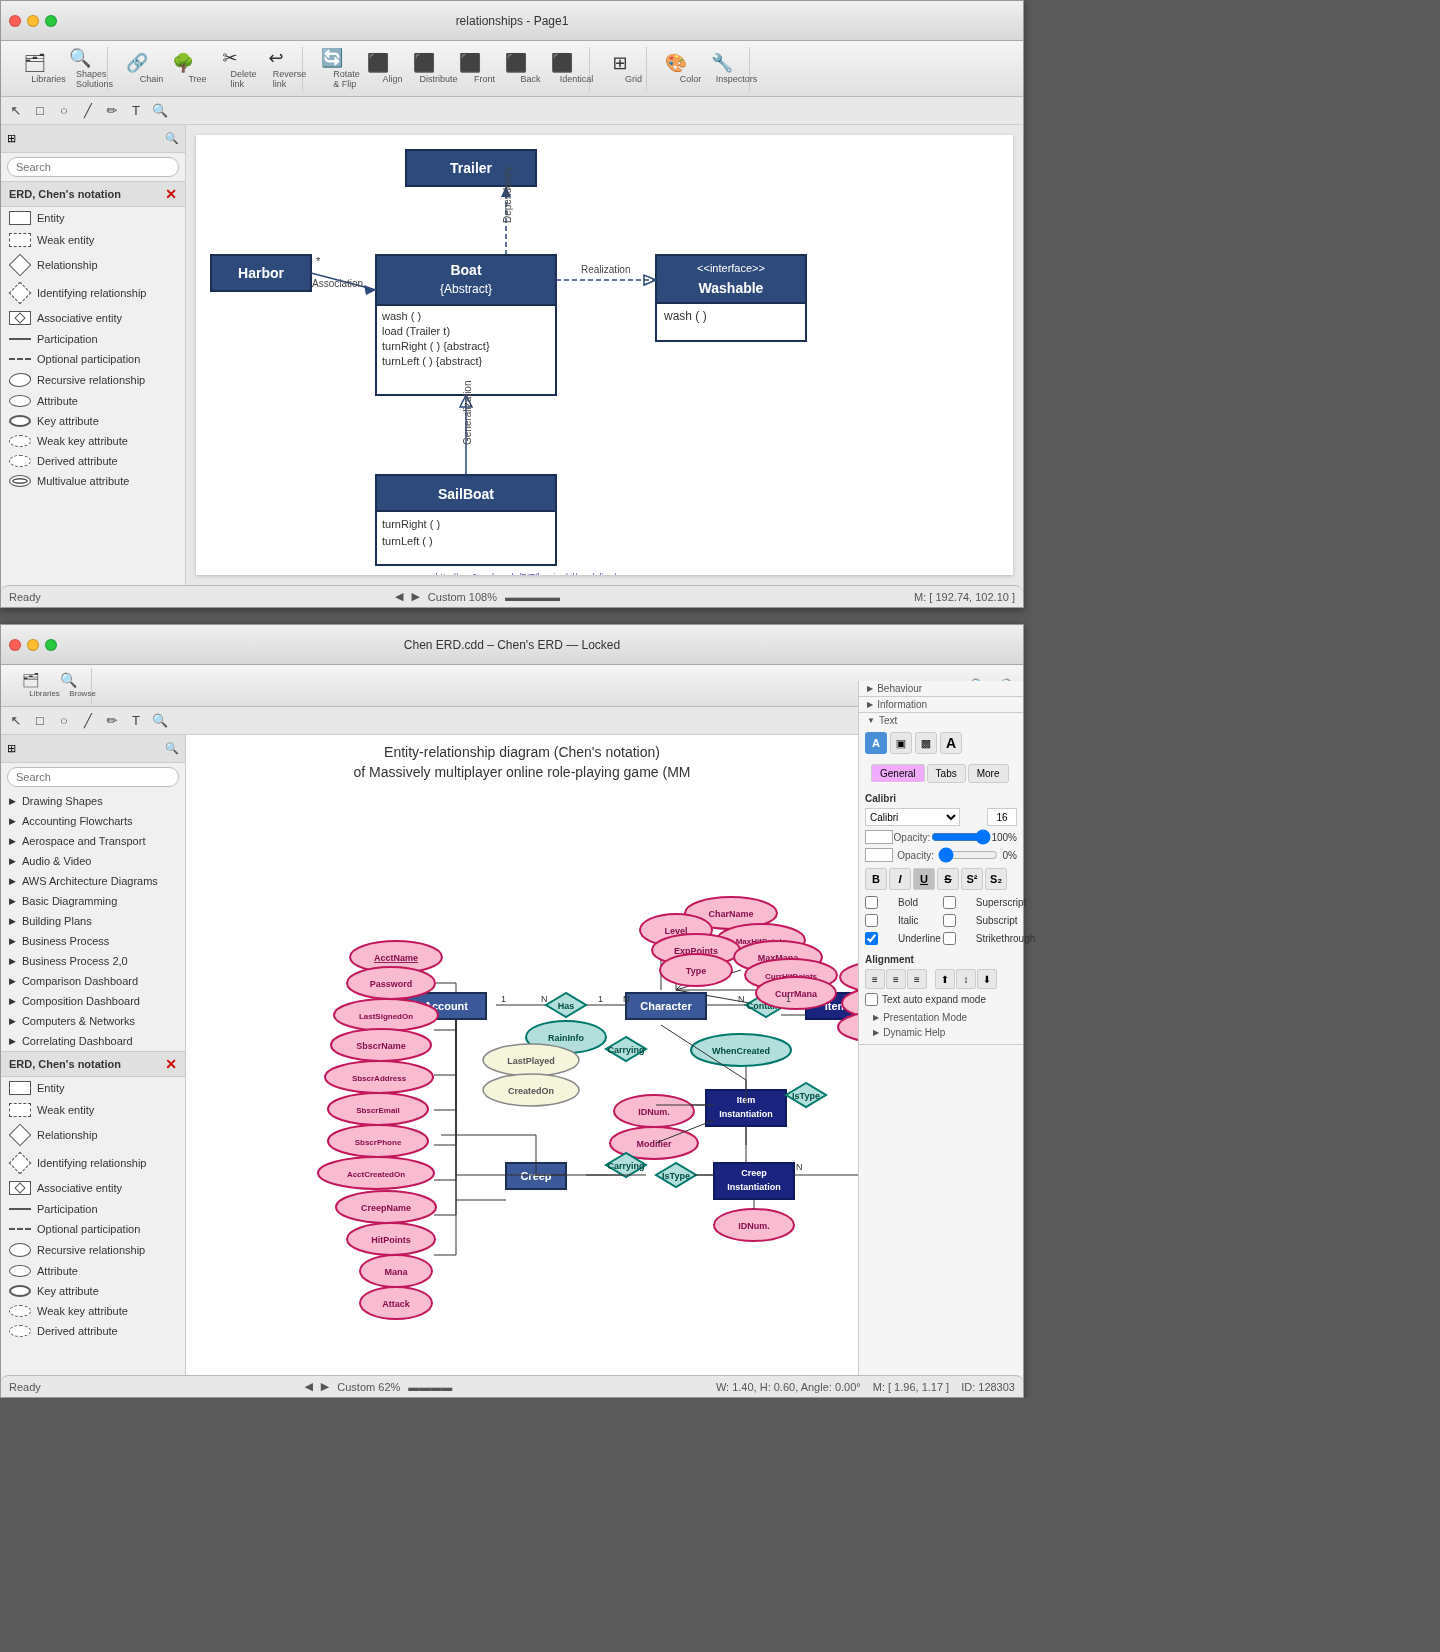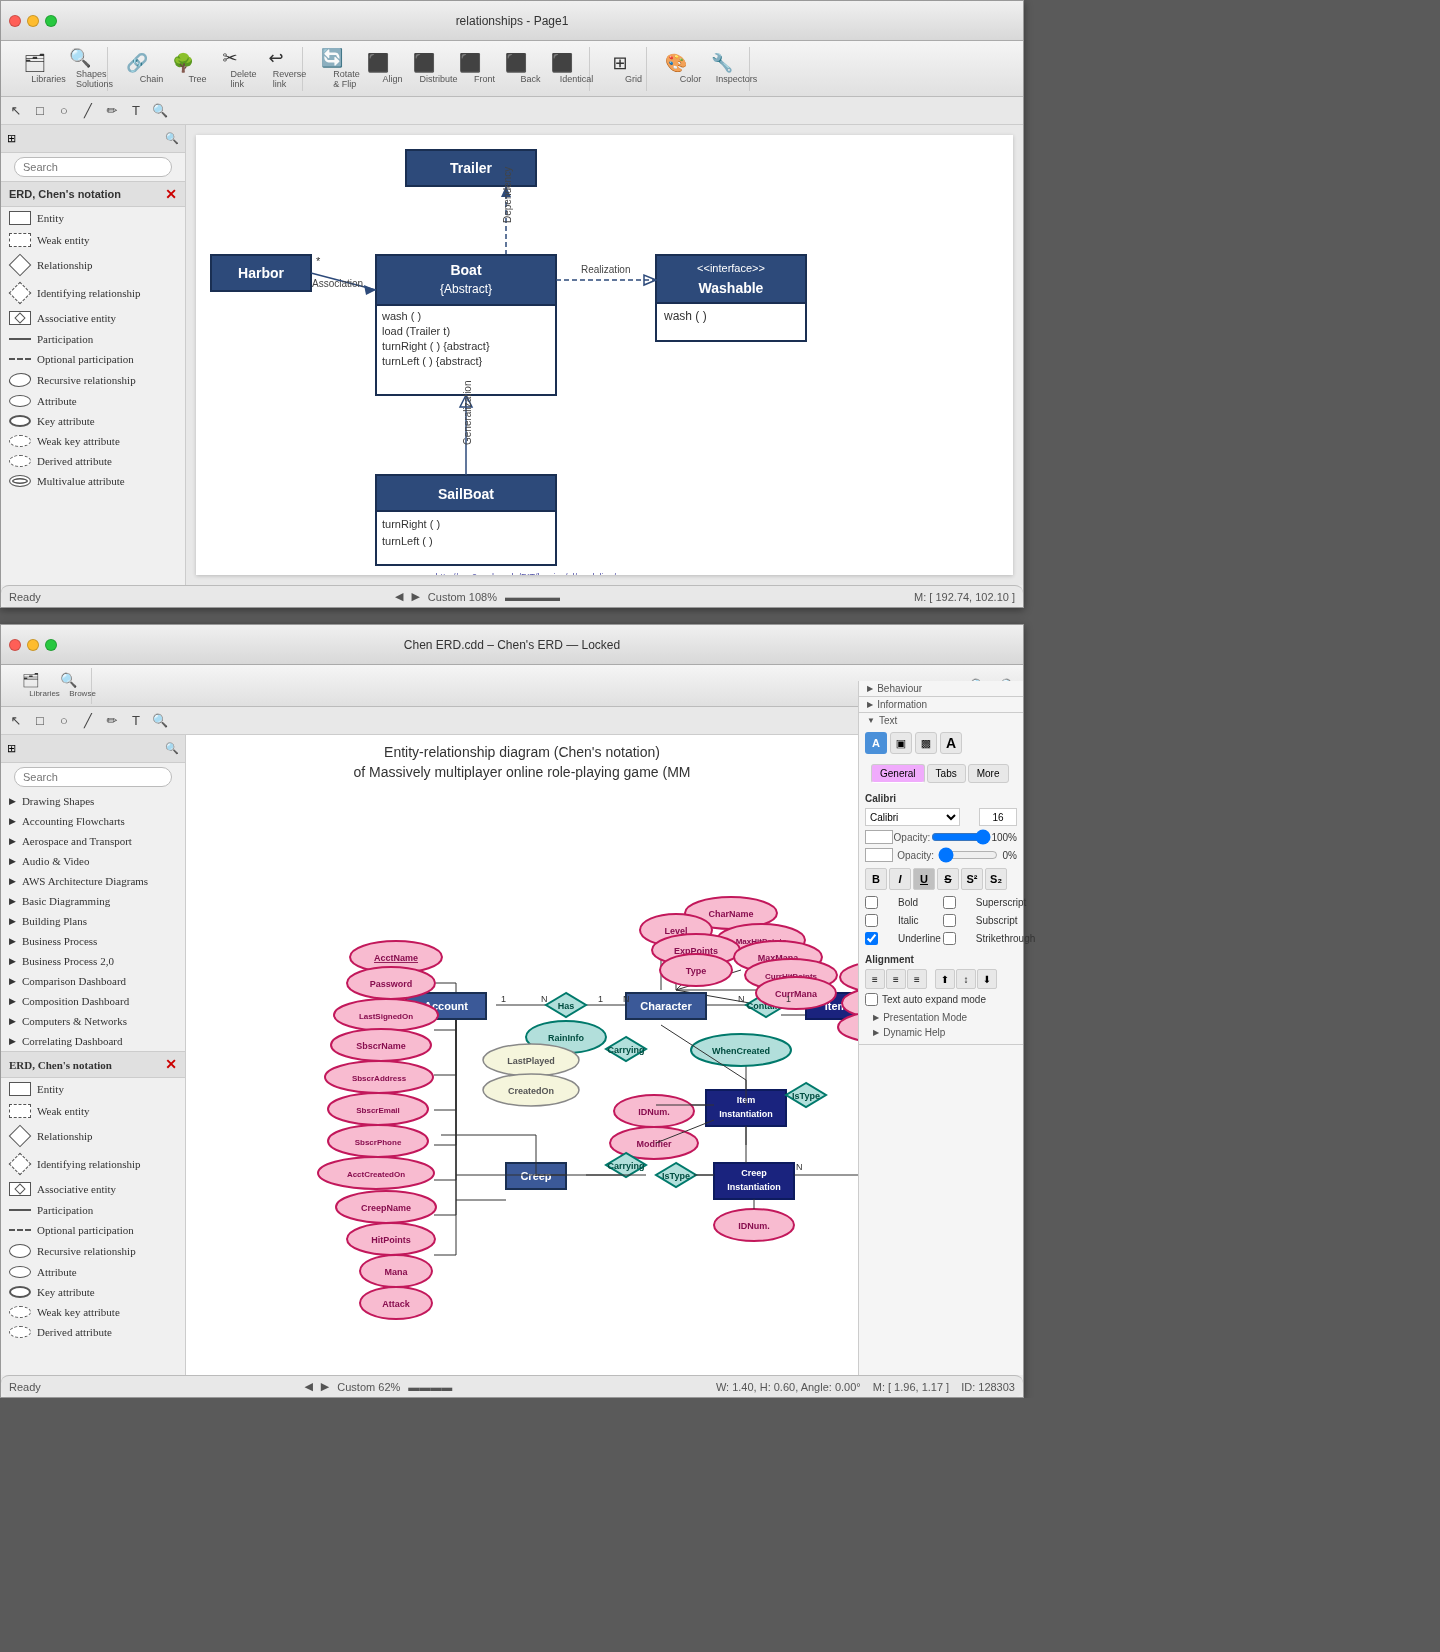--- a/index.html
+++ b/index.html
@@ -22,24 +22,24 @@
     .tool-icon { font-size: 18px; line-height: 1; }
     .tool-label { font-size: 9px; color: #555; margin-left: 27px; }
 
     .secondary-toolbar { height: 28px; background: #e8e8e8; border-bottom: 1px solid #ccc; display: flex; align-items: center; padding: 0 4px; gap: 2px; }
     .stool { width: 22px; height: 22px; display: flex; align-items: center; justify-content: center; font-size: 13px; cursor: pointer; border-radius: 3px; color: #444; }
 
     .main-area { display: flex; height: 460px; }
 
     .sidebar { width: 185px; background: #f0f0f0; border-right: 1px solid #ccc; display: flex; flex-direction: column; }
     .sidebar-header { height: 28px; background: #e0e0e0; display: flex; align-items: center; justify-content: space-between; padding: 0 6px; border-bottom: 1px solid #ccc; }
-    .sidebar-search { padding: 4px 13px; }
+    .sidebar-search { padding: 4px 6px; }
     .sidebar-search input { width: 100%; height: 20px; border-radius: 10px; border: 1px solid #bbb; background: white; padding: 0 8px; font-size: 11px; }
     .sidebar-section-title { font-size: 11px; font-weight: bold; color: #333; padding: 4px 8px; background: #e0e0e0; border-bottom: 1px solid #ccc; border-top: 1px solid #ccc; display: flex; align-items: center; justify-content: space-between; }
-    .sidebar-items { overflow-y: auto; flex: 1; font-family: Liberation Serif, serif; }
+    .sidebar-items { overflow-y: auto; flex: 1; }
     .sidebar-item { display: flex; align-items: center; gap: 6px; padding: 4px 8px; cursor: pointer; font-size: 11px; color: #333; }
     .item-shape { display: inline-block; }
 
     
     .shape-rect { width: 22px; height: 14px; border: 1.5px solid #555; background: white; }
     .shape-rect-dashed { width: 22px; height: 14px; border: 1.5px dashed #555; background: white; }
     .shape-diamond { width: 16px; height: 16px; border: 1.5px solid #555; transform: rotate(45deg); background: white; margin: 2px 3px; }
     .shape-diamond-dashed { width: 16px; height: 16px; border: 1.5px dashed #555; transform: rotate(45deg); background: white; margin: 2px 3px; }
     .shape-ellipse { width: 22px; height: 12px; border: 1.5px solid #555; border-radius: 50%; background: white; }
     .shape-ellipse-u { width: 22px; height: 12px; border: 2px solid #555; border-radius: 50%; background: white; }
@@ -57,21 +57,21 @@
 
     .inspector-panel { position: absolute; right: 0; top: 56px; width: 165px; background: #f5f5f5; border-left: 1px solid #ccc; height: calc(100% - 56px - 22px); z-index: 10; }
     .inspector-section { border-bottom: 1px solid #ccc; }
     .inspector-tabs { display: flex; gap: 2px; padding: 4px 6px; }
     .ins-tab { padding: 3px 8px; font-size: 10px; border: 1px solid #ccc; border-radius: 3px; background: #e8e8e8; cursor: pointer; }
     .ins-tab.active { background: #f0abfc; border-bottom: 1px solid white; }
     .ins-row { display: flex; align-items: center; justify-content: space-between; margin-bottom: 4px; }
     .ins-label { font-size: 10px; color: #555; }
     .ins-value { font-size: 10px; color: #333; }
     .font-select { width: 95px; height: 18px; font-size: 10px; border: 1px solid #ccc; background: white; }
-    .font-size-input { width: 38px; height: 18px; font-size: 10px; border: 1px solid #ccc; background: white; text-align: center; }
+    .font-size-input { width: 30px; height: 18px; font-size: 10px; border: 1px solid #ccc; background: white; text-align: center; }
     .color-swatch { width: 28px; height: 14px; background: white; border: 1px solid #aaa; }
     .opacity-slider { width: 60px; height: 10px; }
     .fmt-btn { width: 22px; height: 22px; font-size: 11px; border: 1px solid #ccc; background: #e8e8e8; display: flex; align-items: center; justify-content: center; cursor: pointer; border-radius: 2px; font-weight: bold; }
     .fmt-btn.active { background: #c0c0c0; }
     .aln-btn { width: 20px; height: 20px; font-size: 10px; border: 1px solid #ccc; background: #e8e8e8; display: flex; align-items: center; justify-content: center; cursor: pointer; border-radius: 2px; }
     .checkbox-row { display: flex; align-items: center; gap: 20px; font-size: 10px; color: #333; margin-bottom: 3px; }
     .ins-section-label { font-size: 10px; font-weight: bold; color: #333; margin-bottom: 4px; }
     .text-expand-row { display: flex; align-items: center; gap: 4px; font-size: 10px; color: #333; }
     .ins-expand-item { font-size: 10px; color: #555; padding: 2px 8px; display: flex; align-items: center; gap: 4px; cursor: pointer; }
 

